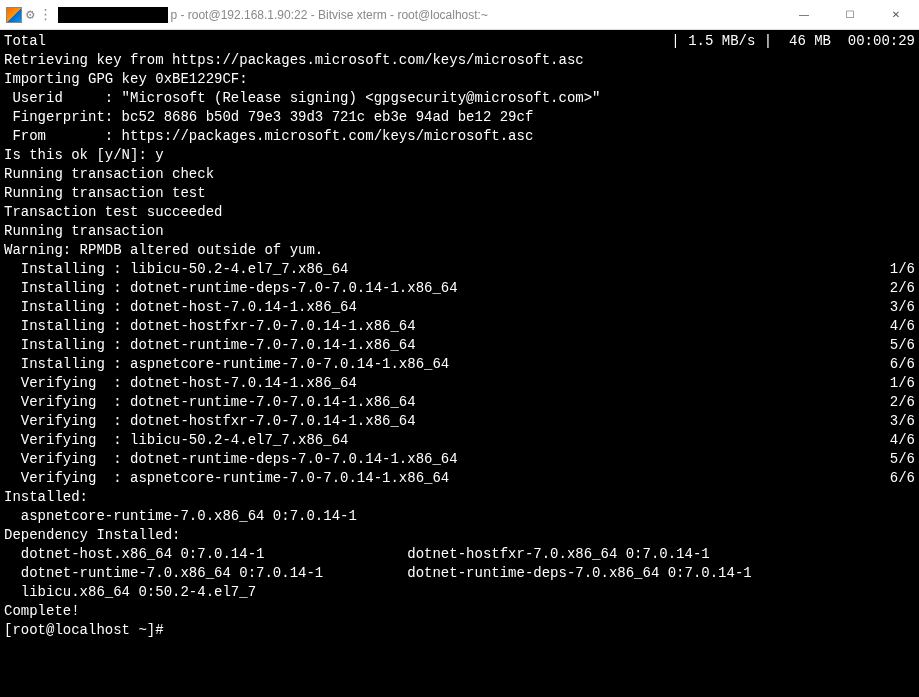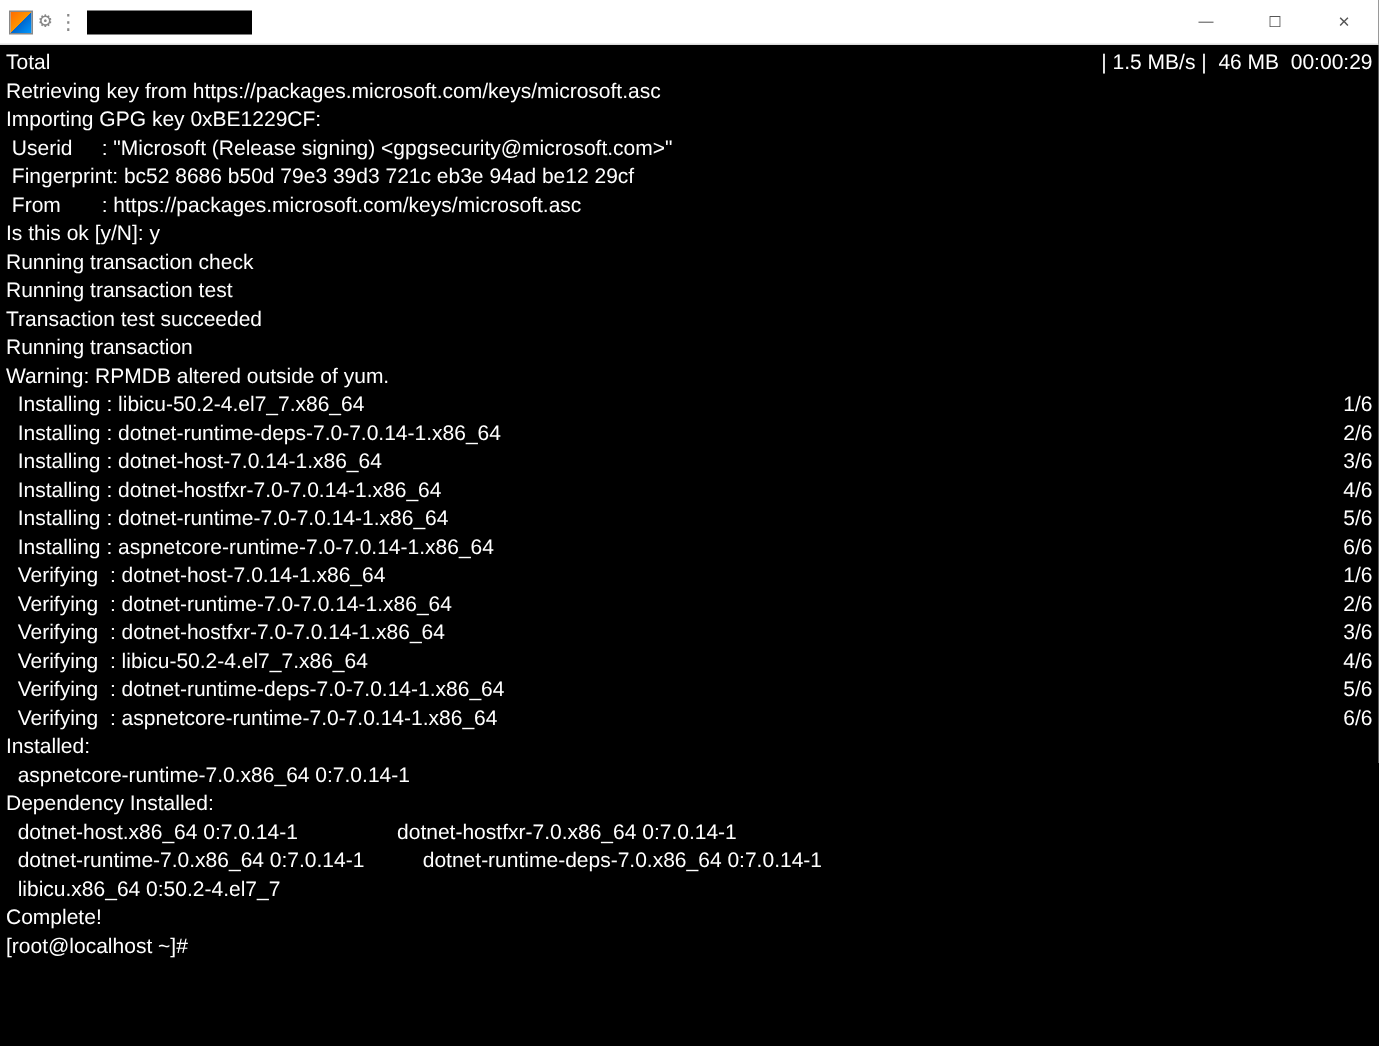--- a/index.html
+++ b/index.html
@@ -41,39 +41,40 @@
       color: #555; font-family: "Segoe UI", sans-serif; font-size: 10px;
     }
     .terminal {
       background: #000000;
       color: #ffffff;
       height: 667px;
       width: 919px;
       padding: 2px 4px;
       line-height: 19px;
       white-space: pre;
-      font-family: Liberation Sans, sans-serif;
+      font-family: Liberation Mono, monospace;
       font-size: 14px;
       letter-spacing: 0px;
       overflow: hidden;
     }
     .row { display: block; }
     .right { float: right; }
     .clear::after { content: ""; display: block; clear: both; }
   </style>
 </head>
 <body>
 
 <div class="titlebar">
   <div class="titlebar-icons">
     <div class="app-icon"></div>
     <span class="gear-icon">⚙</span>
     <span class="gear-icon">⋮</span>
   </div>
   <div class="title-hidden"></div>
+  <span class="title-text">p - root@192.168.1.90:22 - Bitvise xterm - root@localhost:~</span>
   <div class="window-controls">
     <div class="win-btn">—</div>
     <div class="win-btn">☐</div>
     <div class="win-btn close">✕</div>
   </div>
 </div>
 
 <div class="terminal" id="terminal"><div class="row clear"><span>Total</span><span class="right">| 1.5 MB/s |  46 MB  00:00:29</span></div><div class="row clear"><span>Retrieving key from https://packages.microsoft.com/keys/microsoft.asc</span></div><div class="row clear"><span>Importing GPG key 0xBE1229CF:</span></div><div class="row clear"><span> Userid     : "Microsoft (Release signing) &lt;gpgsecurity@microsoft.com&gt;"</span></div><div class="row clear"><span> Fingerprint: bc52 8686 b50d 79e3 39d3 721c eb3e 94ad be12 29cf</span></div><div class="row clear"><span> From       : https://packages.microsoft.com/keys/microsoft.asc</span></div><div class="row clear"><span>Is this ok [y/N]: y</span></div><div class="row clear"><span>Running transaction check</span></div><div class="row clear"><span>Running transaction test</span></div><div class="row clear"><span>Transaction test succeeded</span></div><div class="row clear"><span>Running transaction</span></div><div class="row clear"><span>Warning: RPMDB altered outside of yum.</span></div><div class="row clear"><span>  Installing : libicu-50.2-4.el7_7.x86_64</span><span class="right">1/6</span></div><div class="row clear"><span>  Installing : dotnet-runtime-deps-7.0-7.0.14-1.x86_64</span><span class="right">2/6</span></div><div class="row clear"><span>  Installing : dotnet-host-7.0.14-1.x86_64</span><span class="right">3/6</span></div><div class="row clear"><span>  Installing : dotnet-hostfxr-7.0-7.0.14-1.x86_64</span><span class="right">4/6</span></div><div class="row clear"><span>  Installing : dotnet-runtime-7.0-7.0.14-1.x86_64</span><span class="right">5/6</span></div><div class="row clear"><span>  Installing : aspnetcore-runtime-7.0-7.0.14-1.x86_64</span><span class="right">6/6</span></div><div class="row clear"><span>  Verifying  : dotnet-host-7.0.14-1.x86_64</span><span class="right">1/6</span></div><div class="row clear"><span>  Verifying  : dotnet-runtime-7.0-7.0.14-1.x86_64</span><span class="right">2/6</span></div><div class="row clear"><span>  Verifying  : dotnet-hostfxr-7.0-7.0.14-1.x86_64</span><span class="right">3/6</span></div><div class="row clear"><span>  Verifying  : libicu-50.2-4.el7_7.x86_64</span><span class="right">4/6</span></div><div class="row clear"><span>  Verifying  : dotnet-runtime-deps-7.0-7.0.14-1.x86_64</span><span class="right">5/6</span></div><div class="row clear"><span>  Verifying  : aspnetcore-runtime-7.0-7.0.14-1.x86_64</span><span class="right">6/6</span></div><div class="row clear"><span></span></div><div class="row clear"><span>Installed:</span></div><div class="row clear"><span>  aspnetcore-runtime-7.0.x86_64 0:7.0.14-1</span></div><div class="row clear"><span></span></div><div class="row clear"><span>Dependency Installed:</span></div><div class="row clear"><span>  dotnet-host.x86_64 0:7.0.14-1                 dotnet-hostfxr-7.0.x86_64 0:7.0.14-1</span></div><div class="row clear"><span>  dotnet-runtime-7.0.x86_64 0:7.0.14-1          dotnet-runtime-deps-7.0.x86_64 0:7.0.14-1</span></div><div class="row clear"><span>  libicu.x86_64 0:50.2-4.el7_7</span></div><div class="row clear"><span></span></div><div class="row clear"><span>Complete!</span></div><div class="row clear"><span>[root@localhost ~]#</span></div></div>
 
 </body></html>

